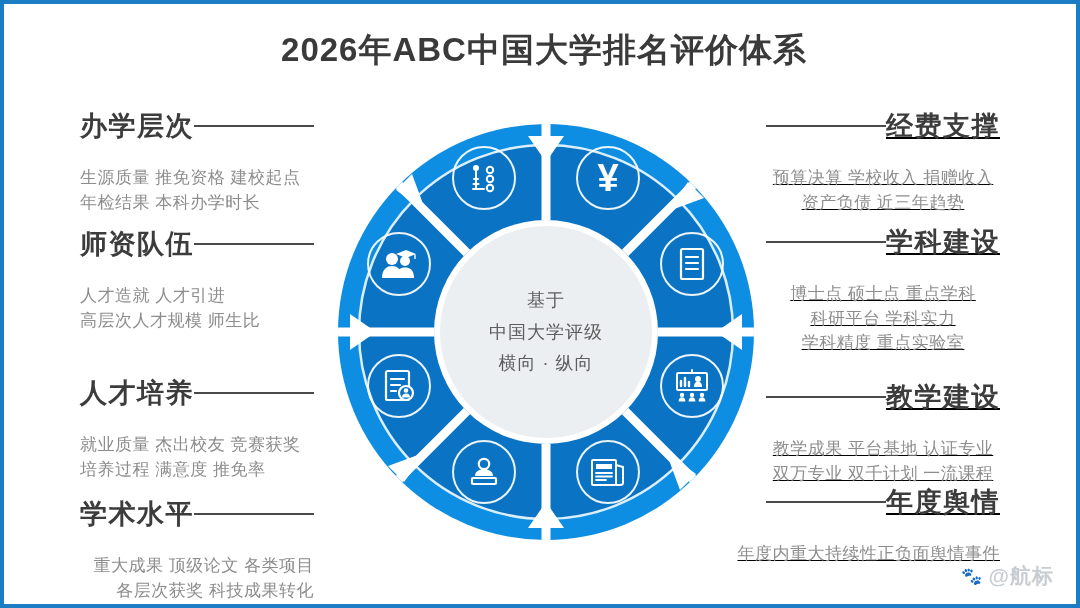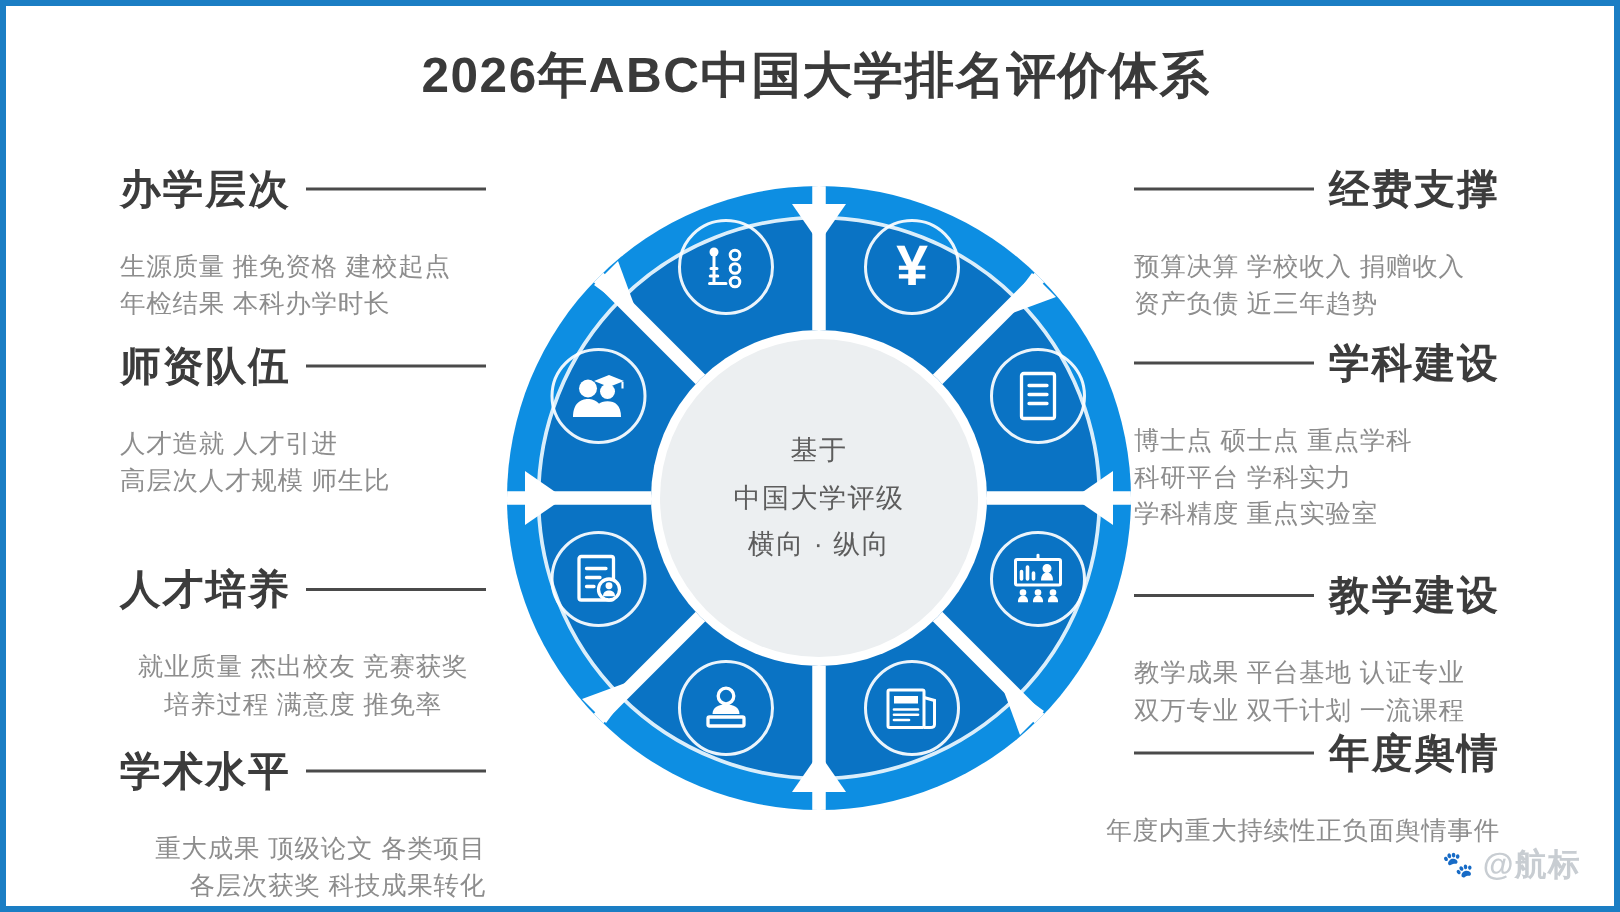--- a/index.html
+++ b/index.html
@@ -23,25 +23,24 @@
     position:absolute; top:24px; left:0; width:1080px;
     text-align:center;
     font-size:33px; font-weight:bold; letter-spacing:1px;
     color:#3a3a3a;
     white-space:nowrap;
   }
 
   
   .block { position:absolute; }
   .block.left  { text-align:left;  left:76px; }
-  .block.right { text-align:left; right:76px; }
+  .block.right { text-align:center; right:76px;text-decoration:underline; }
 
   .blk-head {
     display:flex; align-items:center;
-    gap:10px;
     white-space:nowrap;
   }
   .block.right .blk-head { justify-content:flex-end; }
 
   .blk-title {
     font-size:27px; font-weight:bold; color:#3c3c3c;
     letter-spacing:1.5px;
   }
   .rule {
     height:2px; background:#4a4a4a; flex:0 0 auto;
@@ -51,21 +50,21 @@
 
   .blk-lines { margin-top:22px; }
   .blk-line {
     font-size:17px; color:#8d8d8d; line-height:1.45;
     white-space:nowrap; letter-spacing:0.5px;
   }
 
   
   #blk-0 { top:104px; }
   #blk-1 { top:222px; }
-  #blk-2 { top:371px;text-align:center; }
+  #blk-2 { top:371px; }
   #blk-3 { top:492px;text-align:right; }
   
   #blk-4 { top:104px; }
   #blk-5 { top:220px; }
   #blk-6 { top:375px; }
   #blk-7 { top:480px; }
 
   
   #wheel {
     position:absolute;

